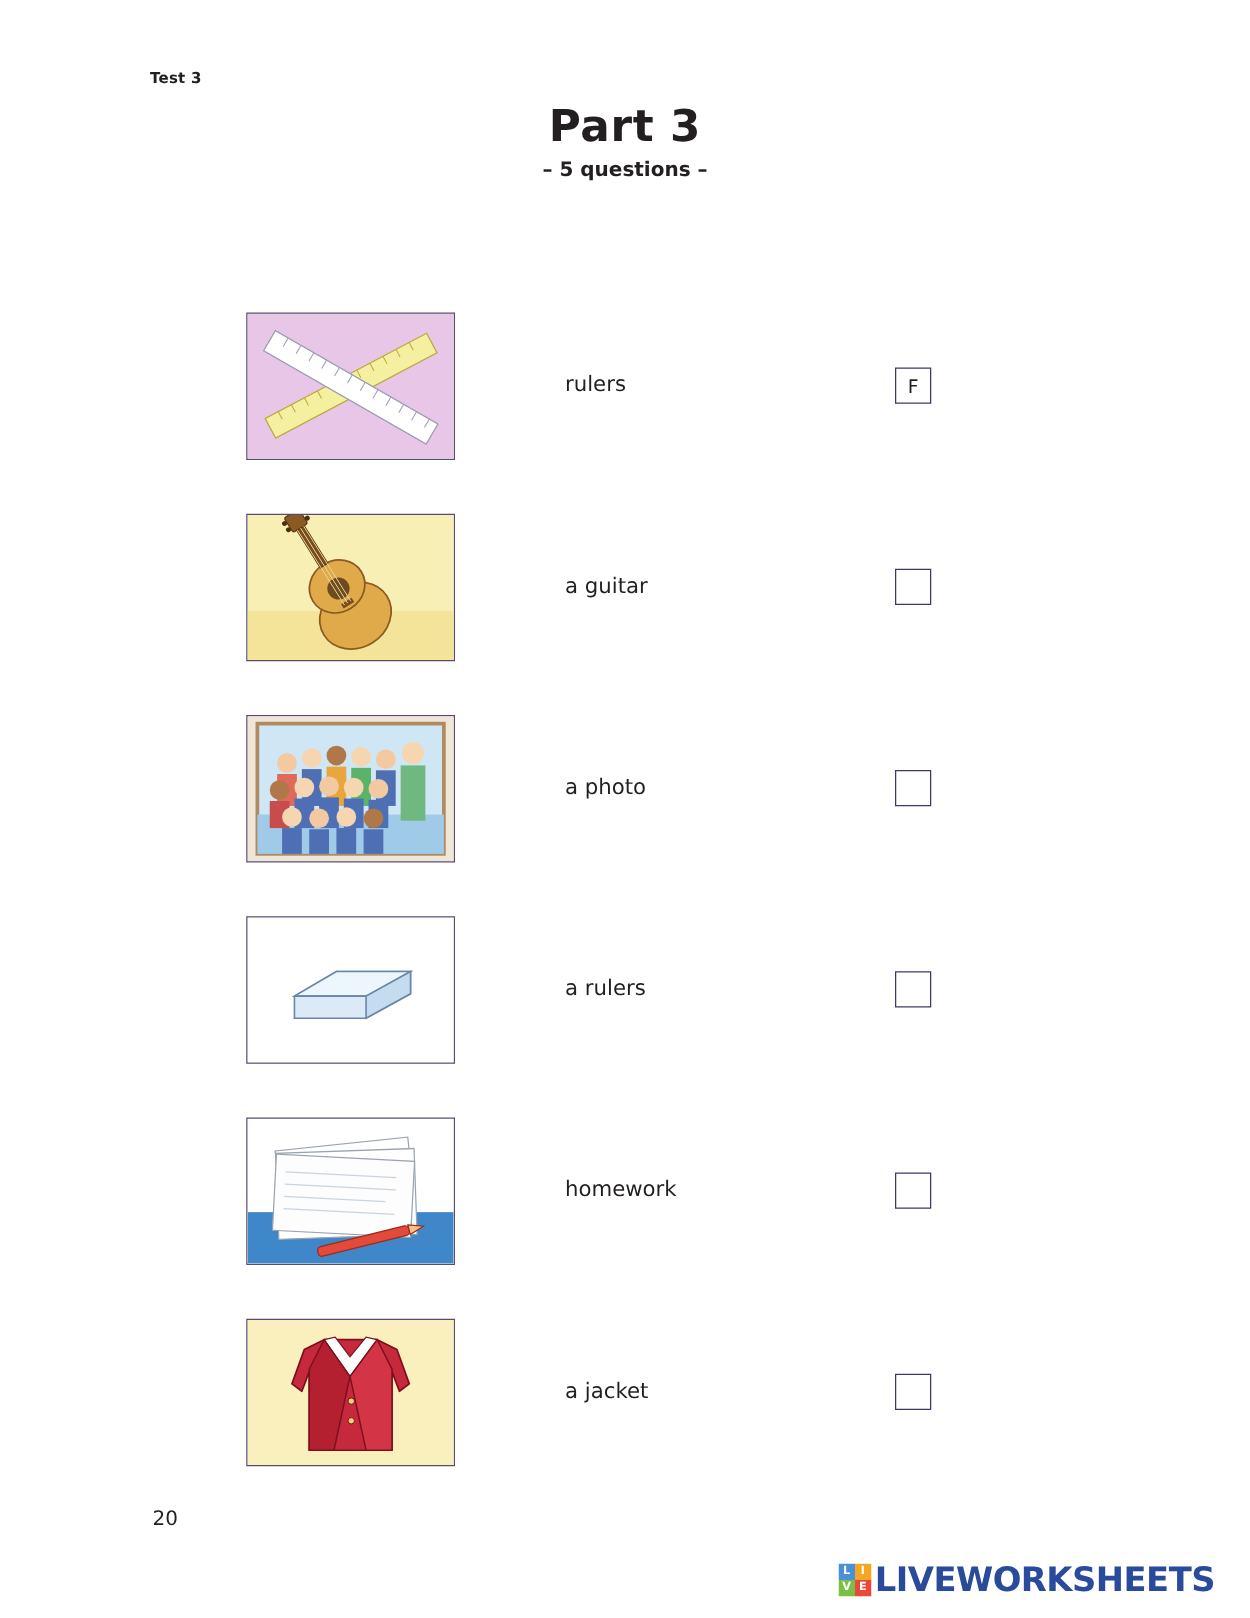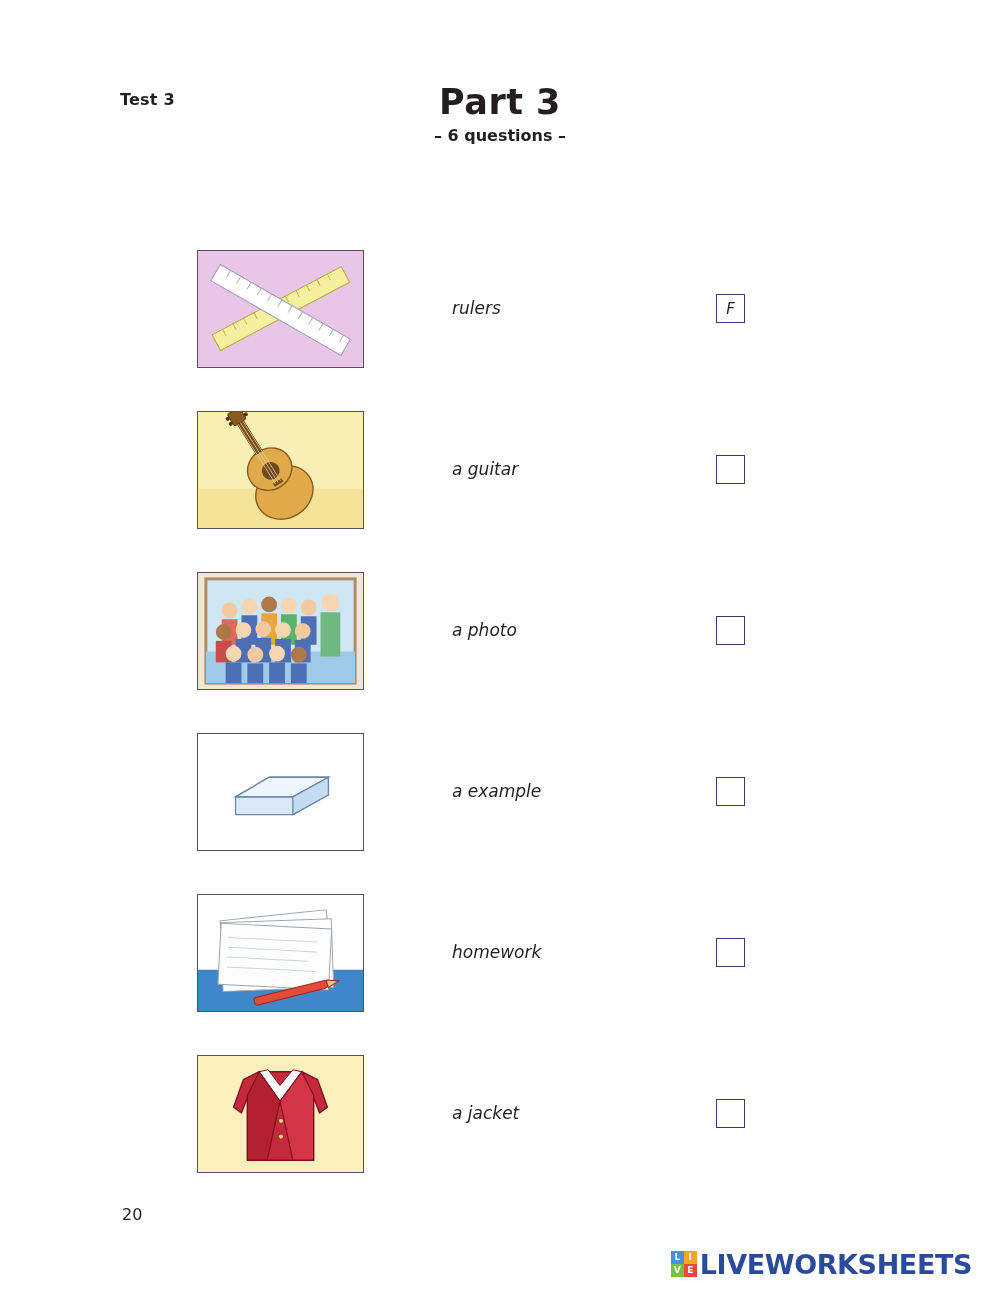--- a/index.html
+++ b/index.html
@@ -18,25 +18,24 @@
 
   .page {
     position: absolute;
     inset: 0;
   }
 
   .test-label {
     position: absolute;
     left: 120px;
     top: 55px;
-    font-size: 16px;
+    font-size: 12px;
     font-weight: bold;
     letter-spacing: 0.2px;
     color: #231f20;
-    margin-top: 35px;
   }
 
   .part-title {
     position: absolute;
     left: 0;
     right: 0;
     top: 82px;
     text-align: center;
     font-size: 35px;
     font-weight: bold;
@@ -64,21 +63,20 @@
     color: #231f20;
   }
   .instruction.one { top: 168px; }
   .instruction.two { top: 213px; }
 
   .rows {
     position: absolute;
     left: 0;
     top: 250px;
     width: 796px;
-    font-style: italic;
   }
 
   .row {
     position: relative;
     height: 161px;
   }
 
   .thumb {
     position: absolute;
     left: 197px;
@@ -164,21 +162,21 @@
   
   .ill { width: 100%; height: 100%; display: block; }
 </style>
 </head>
 <body>
 
 <div class="page">
 
   <div class="test-label">Test 3</div>
   <div class="part-title">Part 3</div>
-  <div class="part-sub">– 6 questions –</div>
+  <div class="part-sub">– 5 questions –</div>
 
   <div class="rows">
 
     <div class="row">
       <div class="thumb">
         <svg class="ill" viewBox="0 0 167 118" preserveAspectRatio="none">
           <rect x="0" y="0" width="167" height="118" fill="#e8c6e8"></rect>
           <g transform="rotate(-28 83 59)">
             <rect x="10" y="50" width="148" height="18" fill="#f4f0a0" stroke="#b9a83c" stroke-width="1"></rect>
             <g stroke="#b9a83c" stroke-width="0.8">
@@ -304,21 +302,21 @@
     <div class="row">
       <div class="thumb">
         <svg class="ill" viewBox="0 0 167 118" preserveAspectRatio="none">
           <rect x="0" y="0" width="167" height="118" fill="#ffffff"></rect>
           <polygon points="38,64 72,44 132,44 132,62 96,82 38,82" fill="#dceaf7" stroke="#6a86a8" stroke-width="1.3"></polygon>
           <polygon points="38,64 72,44 132,44 96,64" fill="#eef6fd" stroke="#6a86a8" stroke-width="1.3"></polygon>
           <polygon points="96,64 132,44 132,62 96,82" fill="#c5dbef" stroke="#6a86a8" stroke-width="1.3"></polygon>
           <line x1="38" y1="64" x2="96" y2="64" stroke="#6a86a8" stroke-width="1.3"></line>
         </svg>
       </div>
-      <div class="row-label">a example</div>
+      <div class="row-label">a rulers</div>
       <div class="answer-box"></div>
     </div>
 
     <div class="row">
       <div class="thumb">
         <svg class="ill" viewBox="0 0 167 118" preserveAspectRatio="none">
           <rect x="0" y="0" width="167" height="118" fill="#ffffff"></rect>
           <rect x="0" y="76" width="167" height="42" fill="#3f87c9"></rect>
           <g transform="rotate(-6 84 58)">
             <rect x="26" y="20" width="108" height="70" fill="#ffffff" stroke="#9aa4b0" stroke-width="1"></rect>

